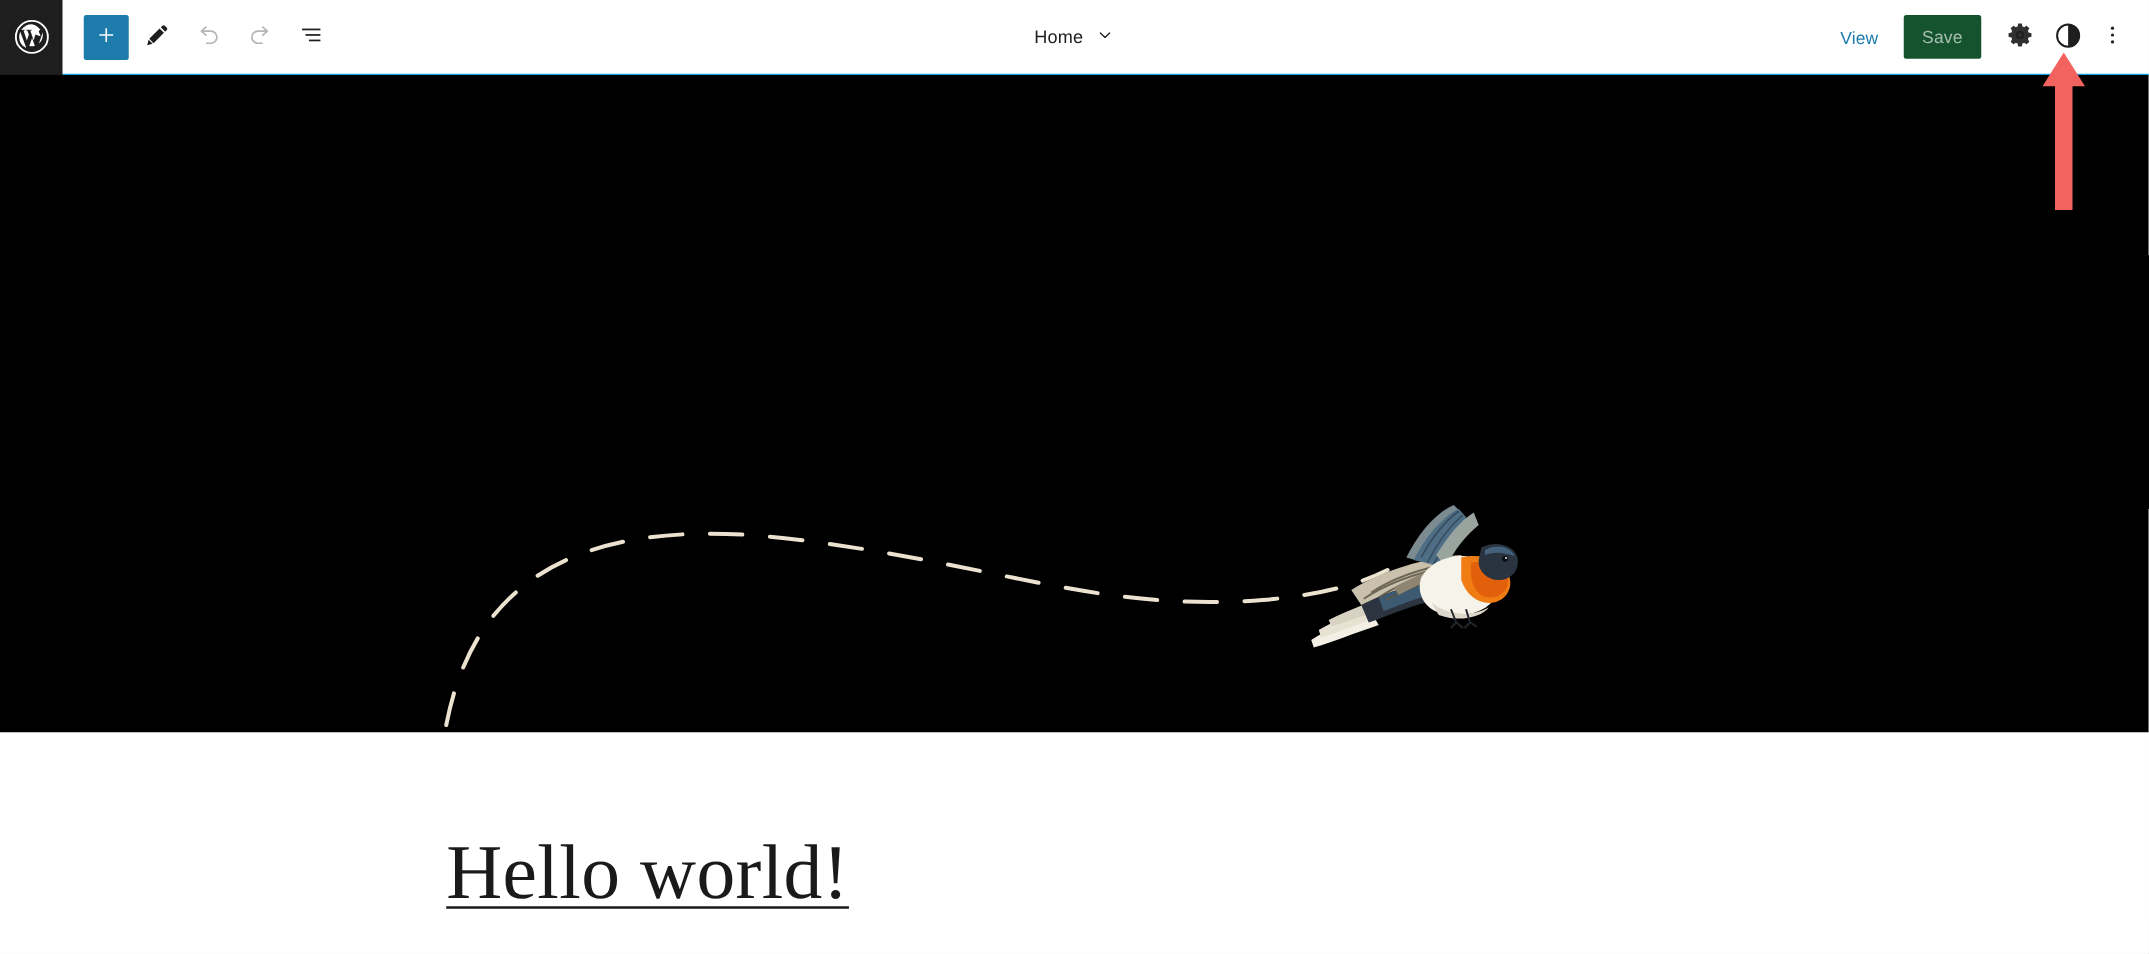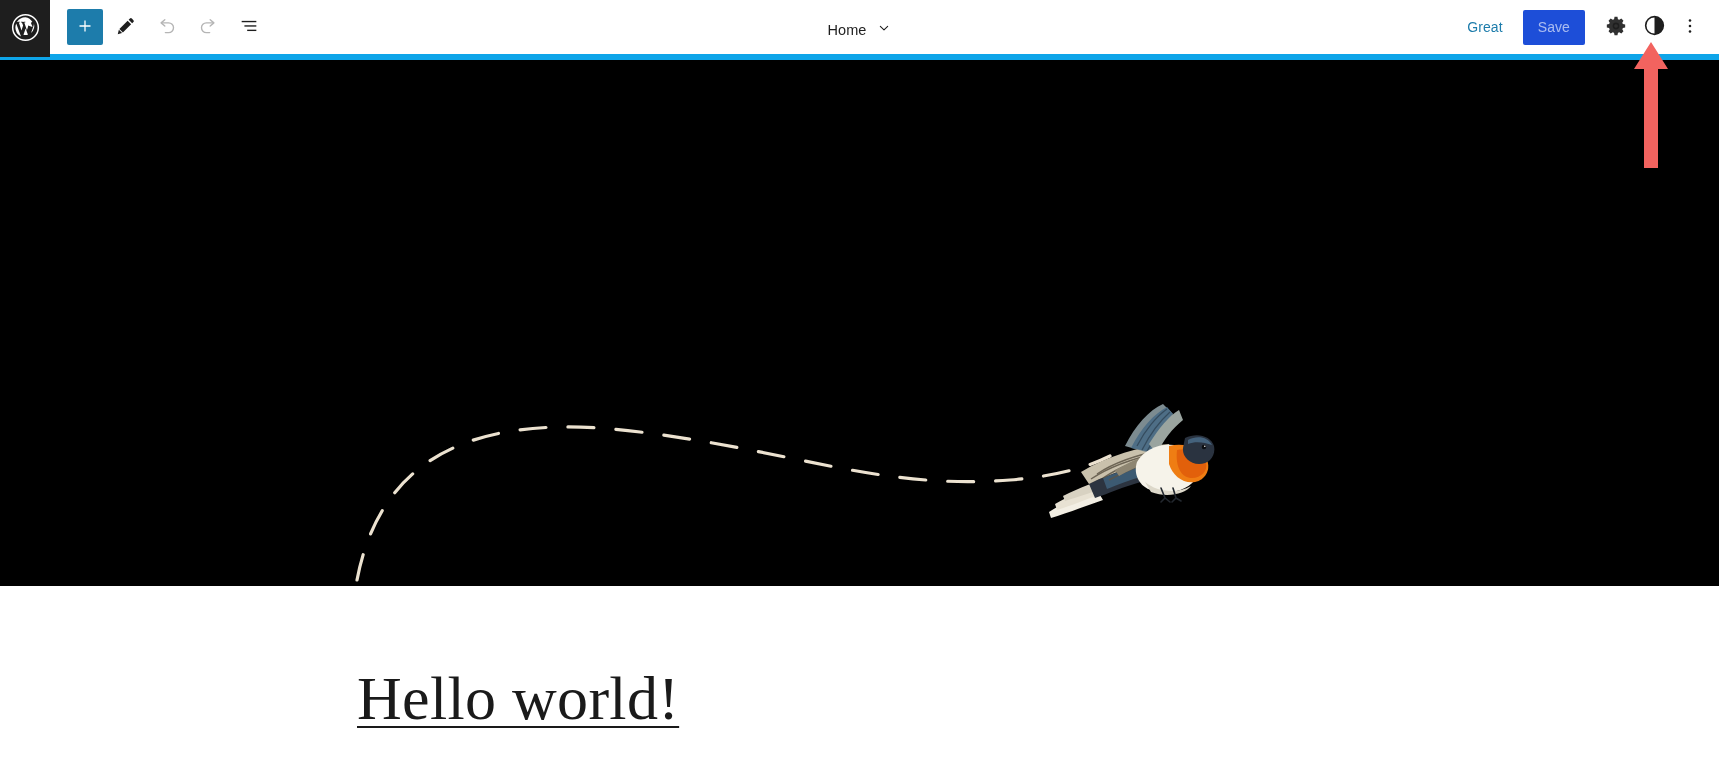--- a/index.html
+++ b/index.html
@@ -11,21 +11,21 @@
     font-family: "Liberation Sans", sans-serif;
   }
 
   
   #editor-toolbar {
     position: absolute;
     top: 0; left: 0;
     width: 1719px;
     height: 60px;
     background: #ffffff;
-    border-bottom: 6px solid #0ea5e9;
+    border-bottom: 1px solid #0ea5e9;
     display: flex;
     align-items: center;
     z-index: 30;
   }
   #wp-logo-button {
     width: 50px;
     height: 60px;
     background: #1e1e1e;
     display: flex;
     align-items: center;
@@ -93,21 +93,21 @@
   }
   #view-link {
     font-size: 14px;
     color: #1d7cab;
     text-decoration: none;
     padding: 6px 12px;
     cursor: pointer;
     letter-spacing: 0.1px;
   }
   #save-button {
-    background: #1d4ed8;
+    background: #14532d;
     color: rgba(255,255,255,0.62);
     font-size: 14px;
     font-family: "Liberation Sans", sans-serif;
     border: none;
     border-radius: 2px;
     padding: 9px 15px 10px;
     margin-left: 4px;
     margin-right: 10px;
     cursor: default;
     letter-spacing: 0.1px;
@@ -301,21 +301,21 @@
       <span class="dt-label">Home</span>
       <span>
         <svg width="16" height="16" viewBox="0 0 24 24" fill="none">
           <path d="m6.5 9.5 5.5 5.4 5.5-5.4" stroke="#1e1e1e" stroke-width="1.6" stroke-linecap="round" stroke-linejoin="round"></path>
         </svg>
       </span>
     </div>
   </div>
 
   <div class="tb-right">
-    <a id="view-link" href="#">Great</a>
+    <a id="view-link" href="#">View</a>
     <button id="save-button">Save</button>
 
     <button class="tb-btn">
       <span>
         <svg width="22" height="22" viewBox="0 0 24 24">
           <path d="M12 8.3a3.7 3.7 0 1 0 0 7.4 3.7 3.7 0 0 0 0-7.4Zm0 5.7a2 2 0 1 1 0-4 2 2 0 0 1 0 4Z" fill="#1e1e1e"></path>
           <path d="M13.6 2h-3.2l-.5 2.5c-.5.17-.98.39-1.42.66L6.2 3.86 3.86 6.2l1.3 2.28c-.27.44-.5.92-.66 1.42L2 10.4v3.2l2.5.5c.16.5.39.98.66 1.42L3.86 17.8l2.34 2.34 2.28-1.3c.44.27.92.5 1.42.66l.5 2.5h3.2l.5-2.5c.5-.16.98-.39 1.42-.66l2.28 1.3 2.34-2.34-1.3-2.28c.27-.44.5-.92.66-1.42l2.5-.5v-3.2l-2.5-.5a7.3 7.3 0 0 0-.66-1.42l1.3-2.28L17.8 3.86l-2.28 1.3a7.3 7.3 0 0 0-1.42-.66L13.6 2Z" fill="#1e1e1e" opacity="0.92"></path>
         </svg>
       </span>
     </button>

